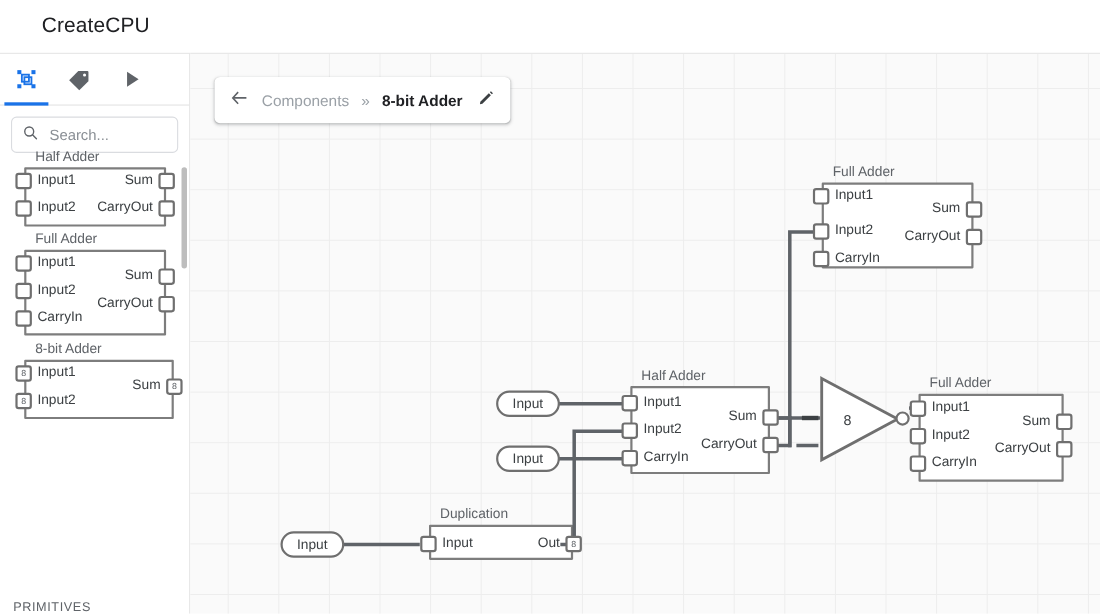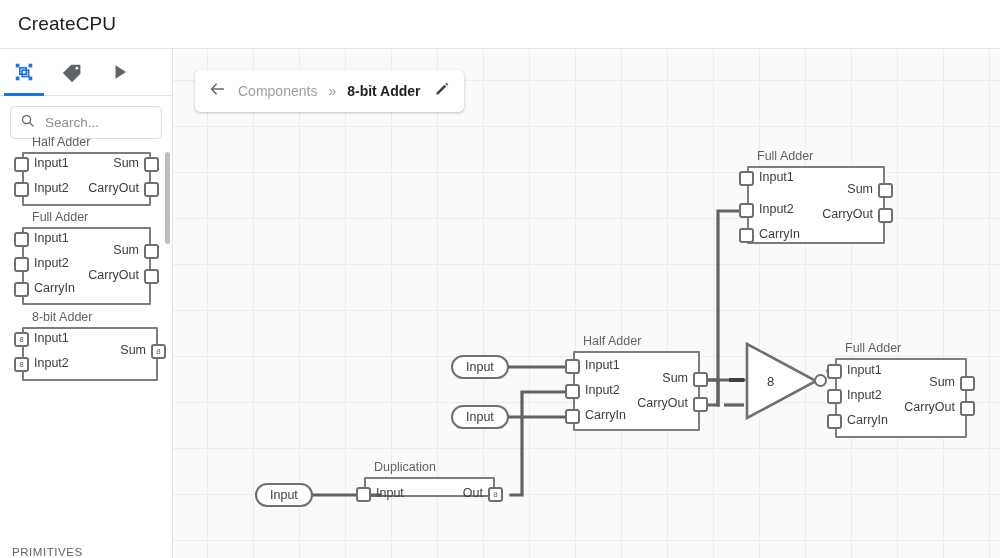--- a/index.html
+++ b/index.html
@@ -11,21 +11,21 @@
     background: #ffffff;
     font-family: "Liberation Sans", sans-serif;
     -webkit-font-smoothing: antialiased;
   }
   #app { position: relative; width: 1000px; height: 558px; background:#fff; }
 
   
   .titlebar {
     position: absolute; left:0; top:0; width:922px; height:48px;
     background:#ffffff;
-    display:flex; align-items:center;
+    display:flex; align-items:center;padding-left:20px;
   }
   .titlebar .app-title {
     font-size: 19px; color:#202124; margin-left:18px; letter-spacing:0.1px;
   }
 
   
   .sidebar {
     position:absolute; left:0; top:48px; width:173px; height:510px;
     background:#ffffff; border-right:1px solid #e3e3e3;
     border-top:1px solid #e6e6e6;
@@ -340,21 +340,21 @@
       <div class="pin left" style="top:31px;"></div>
       <div class="plabel l" style="top:30px;">Input2</div>
       <div class="pin left" style="top:56px;"></div>
       <div class="plabel l" style="top:55px;">CarryIn</div>
       <div class="pin right" style="top:18px;"></div>
       <div class="plabel r" style="top:17px;">Sum</div>
       <div class="pin right" style="top:43px;"></div>
       <div class="plabel r" style="top:42px;">CarryOut</div>
     </div>
 
-    <div class="node" style="left:191px; top:428px; width:131px; height:20px;">
+    <div class="node" style="left:217px; top:428px; width:131px; height:32px;">
       <div class="node-title">Duplication</div>
       <div class="node-body"></div>
       <div class="pin left" style="top:10px;"></div>
       <div class="plabel l" style="top:9px;">Input</div>
       <div class="pin right" style="top:10px;">8</div>
       <div class="plabel r" style="top:9px;">Out</div>
     </div>
 
     <div class="pill" style="left:278px; top:306px;">Input</div>
     <div class="pill" style="left:278px; top:356px;">Input</div>

